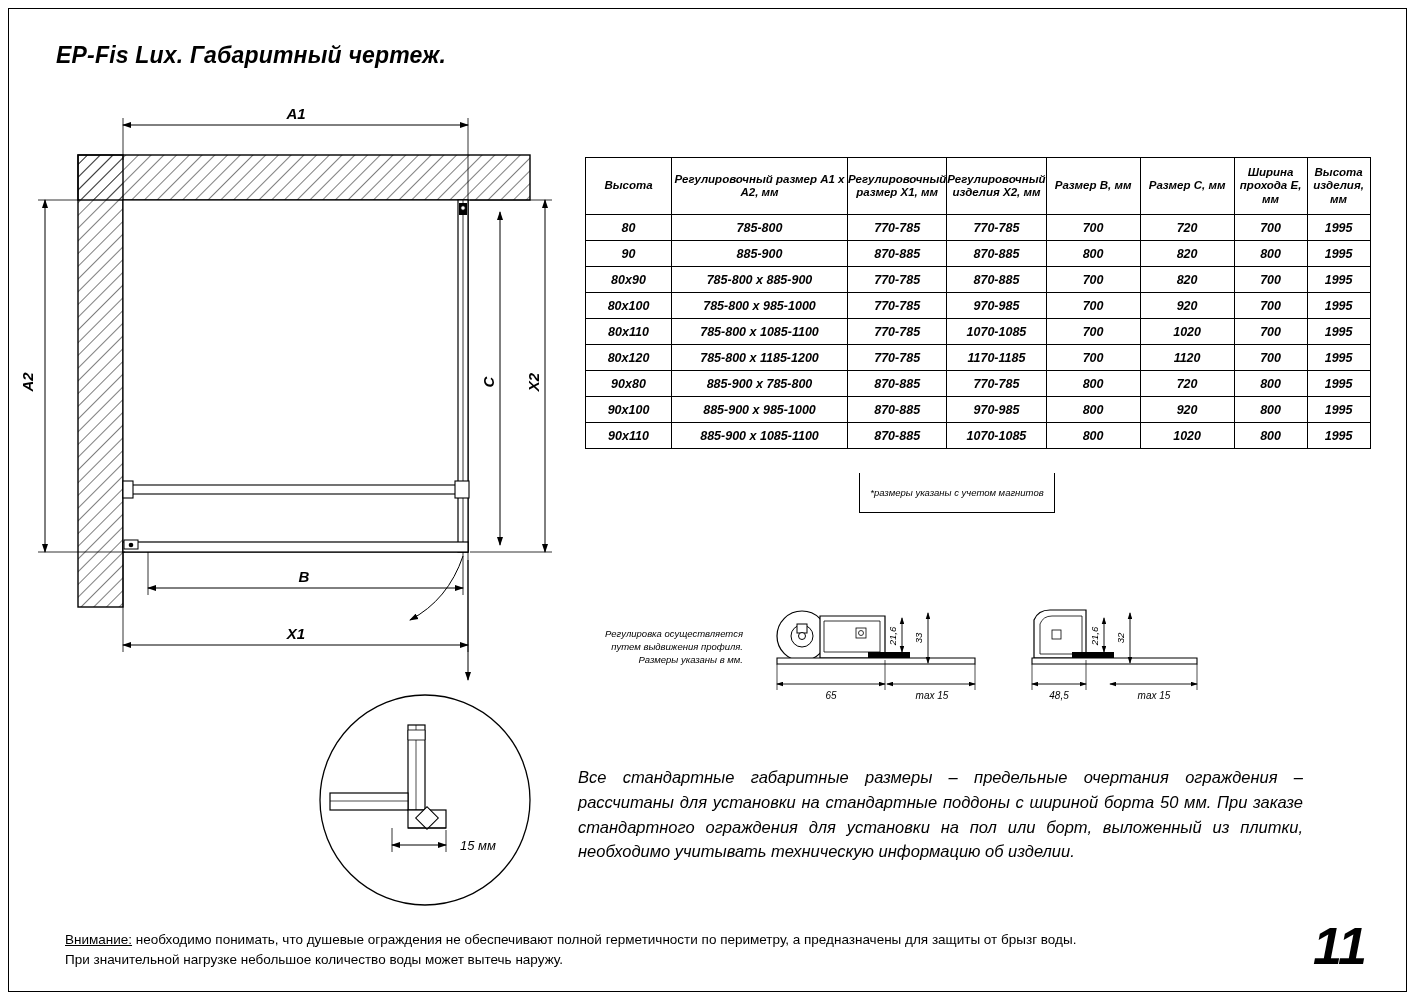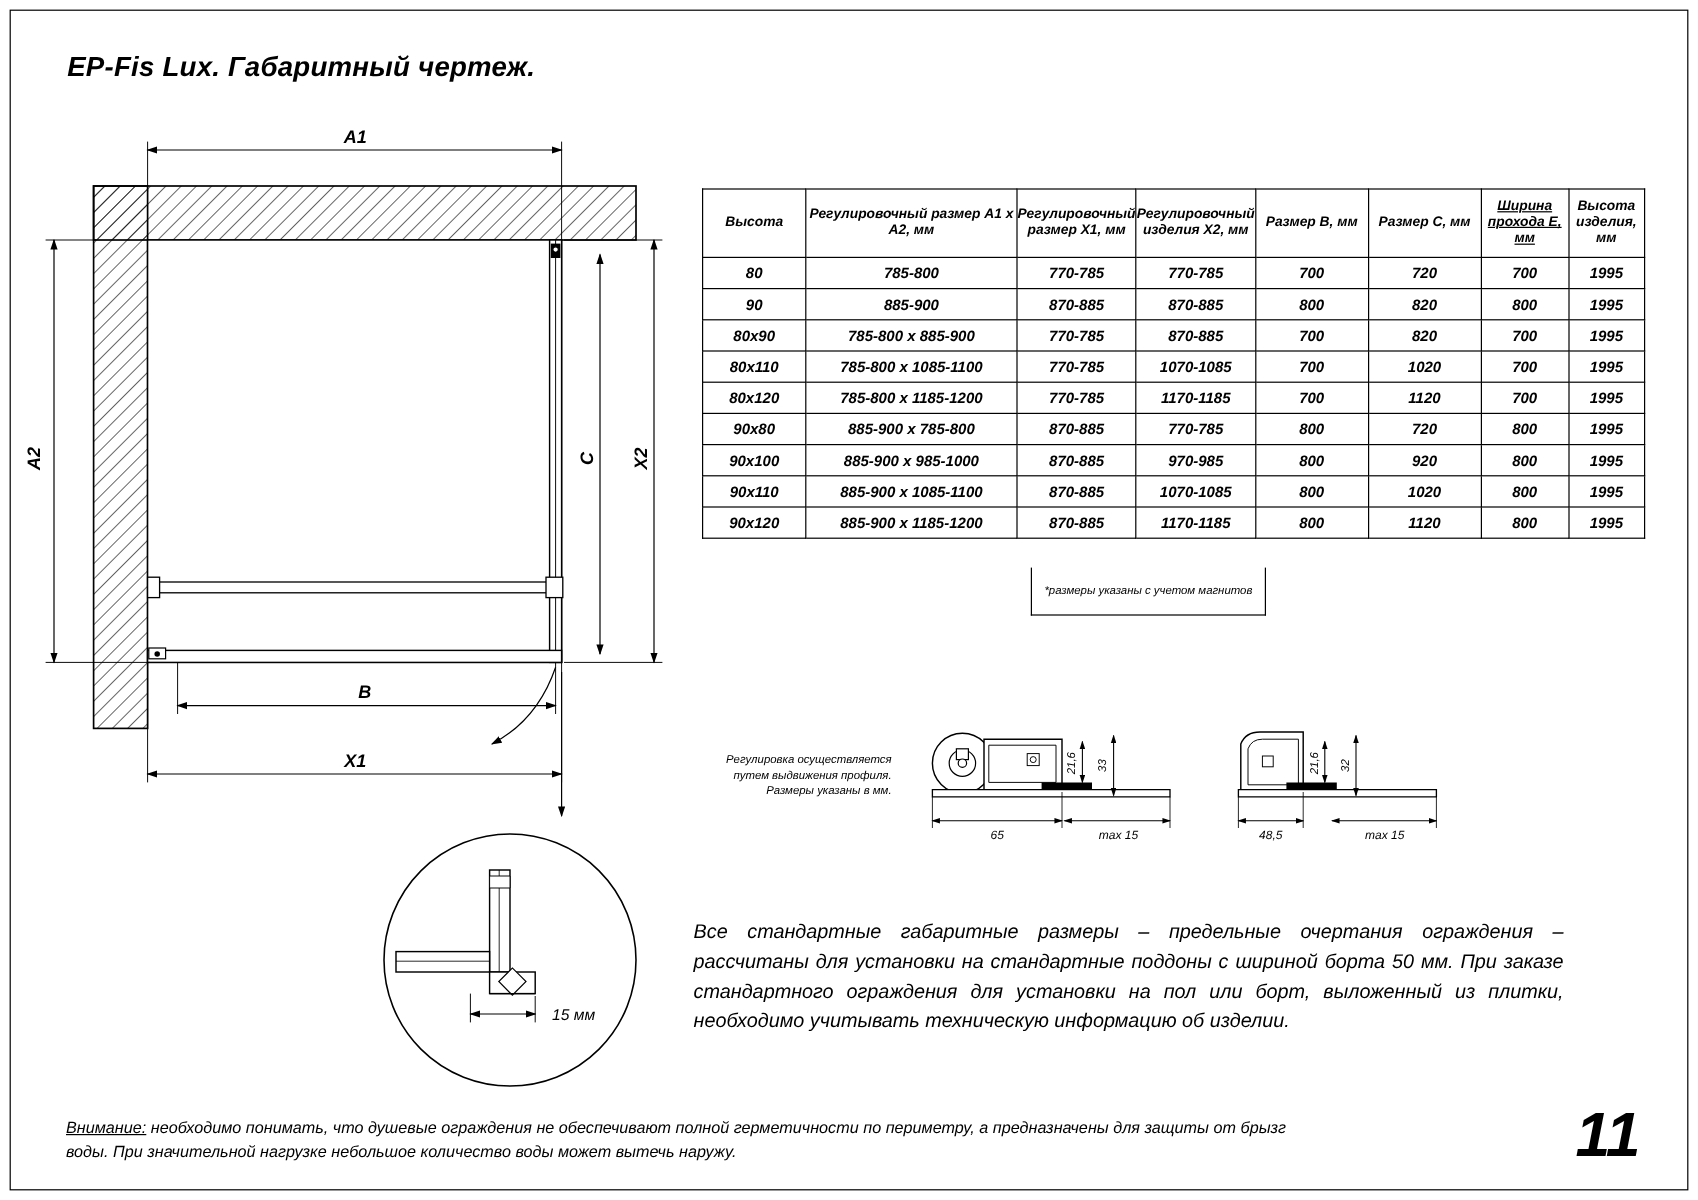--- a/index.html
+++ b/index.html
@@ -49,21 +49,21 @@
     font-size:12.5px;
     height:25px;
     font-weight:bold;
   }
   .c0 { width:85px; }
   .c1 { width:175px; }
   .c2 { width:98px; }
   .c3 { width:98px; }
   .c4 { width:93px; }
   .c5 { width:93px; }
-  .c6 { width:72px;text-decoration:underline; }
+  .c6 { width:72px; }
   .c7 { width:62px; }
   .note-cell {
     position:absolute; left:859px; top:473px;
     width:196px; height:40px;
     border:1px solid #000; border-top:none;
     box-sizing:border-box;
     font-size:9.5px; font-style:italic;
     display:flex; align-items:center; justify-content:center;
     text-align:center; line-height:1.25;
     background:#fff;
@@ -72,22 +72,22 @@
     position:absolute; left:578px; top:628px;
     width:165px;
     font-size:9.5px; font-style:italic; text-align:right; line-height:1.35;
   }
   .paragraph {
     position:absolute; left:578px; top:765px; width:725px;
     font-size:16.5px; font-style:italic; line-height:1.5;
     text-align:justify;
   }
   .warning {
-    position:absolute; left:55px; top:930px; width:1030px;
-    font-size:13.5px; font-style:italic; line-height:1.45;
+    position:absolute; left:65px; top:930px; width:1030px;
+    font-size:13.5px; line-height:1.45;
   }
   .warning u { text-decoration:underline; }
   .page-num {
     position:absolute; right:48px; bottom:24px;
     font-size:52px; font-style:italic; font-weight:bold;
   }
   .sect { position:absolute; left:760px; top:600px; width:560px; height:110px; }
 </style>
 </head>
 <body>
@@ -219,20 +219,30 @@
       <td>80x90</td>
       <td>785-800 x 885-900</td>
       <td>770-785</td>
       <td>870-885</td>
       <td>700</td>
       <td>820</td>
       <td>700</td>
       <td>1995</td>
     </tr>
     <tr>
+      <td>80x100</td>
+      <td>785-800 x 985-1000</td>
+      <td>770-785</td>
+      <td>970-985</td>
+      <td>700</td>
+      <td>920</td>
+      <td>700</td>
+      <td>1995</td>
+    </tr>
+    <tr>
       <td>80x110</td>
       <td>785-800 x 1085-1100</td>
       <td>770-785</td>
       <td>1070-1085</td>
       <td>700</td>
       <td>1020</td>
       <td>700</td>
       <td>1995</td>
     </tr>
     <tr>
@@ -265,30 +275,20 @@
       <td>800</td>
       <td>1995</td>
     </tr>
     <tr>
       <td>90x110</td>
       <td>885-900 x 1085-1100</td>
       <td>870-885</td>
       <td>1070-1085</td>
       <td>800</td>
       <td>1020</td>
-      <td>800</td>
-      <td>1995</td>
-    </tr>
-    <tr>
-      <td>90x120</td>
-      <td>885-900 x 1185-1200</td>
-      <td>870-885</td>
-      <td>1170-1185</td>
-      <td>800</td>
-      <td>1120</td>
       <td>800</td>
       <td>1995</td>
     </tr>
   </tbody>
 </table>
 
 <div class="note-cell">*размеры указаны с учетом магнитов</div>
 
 <div class="adjust-note">Регулировка осуществляется путем выдвижения профиля. Размеры указаны в мм.</div>
 

